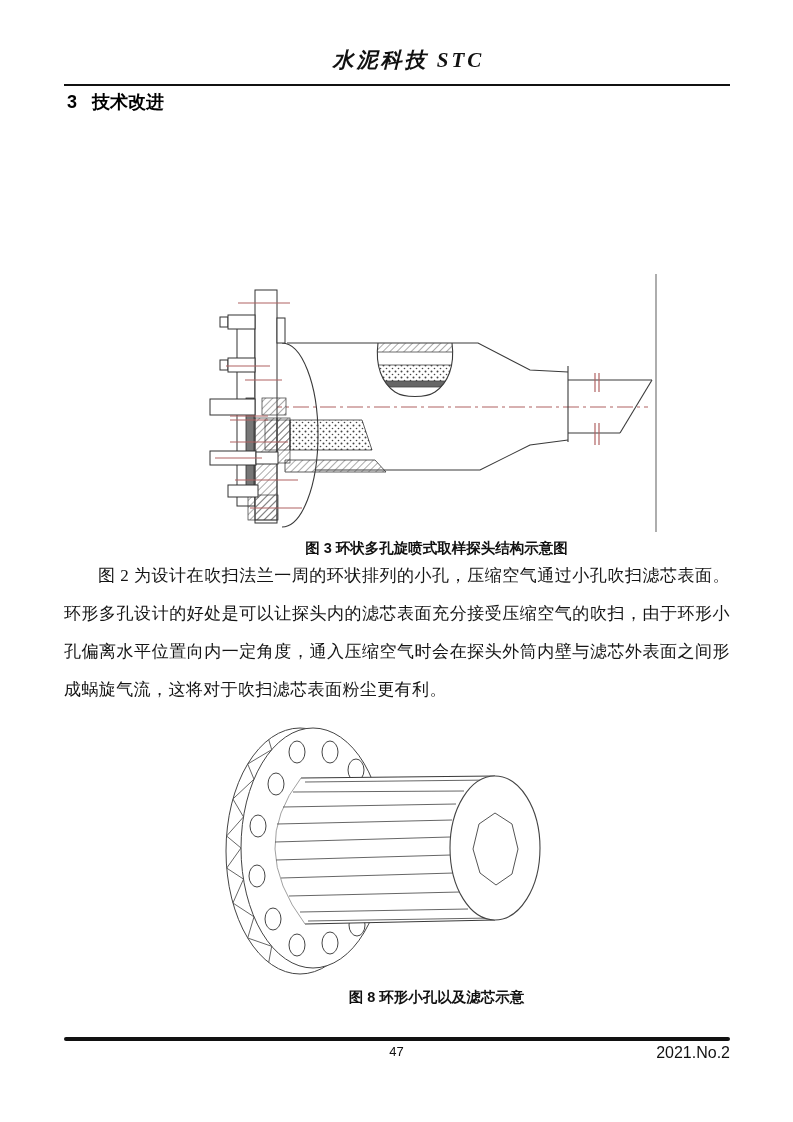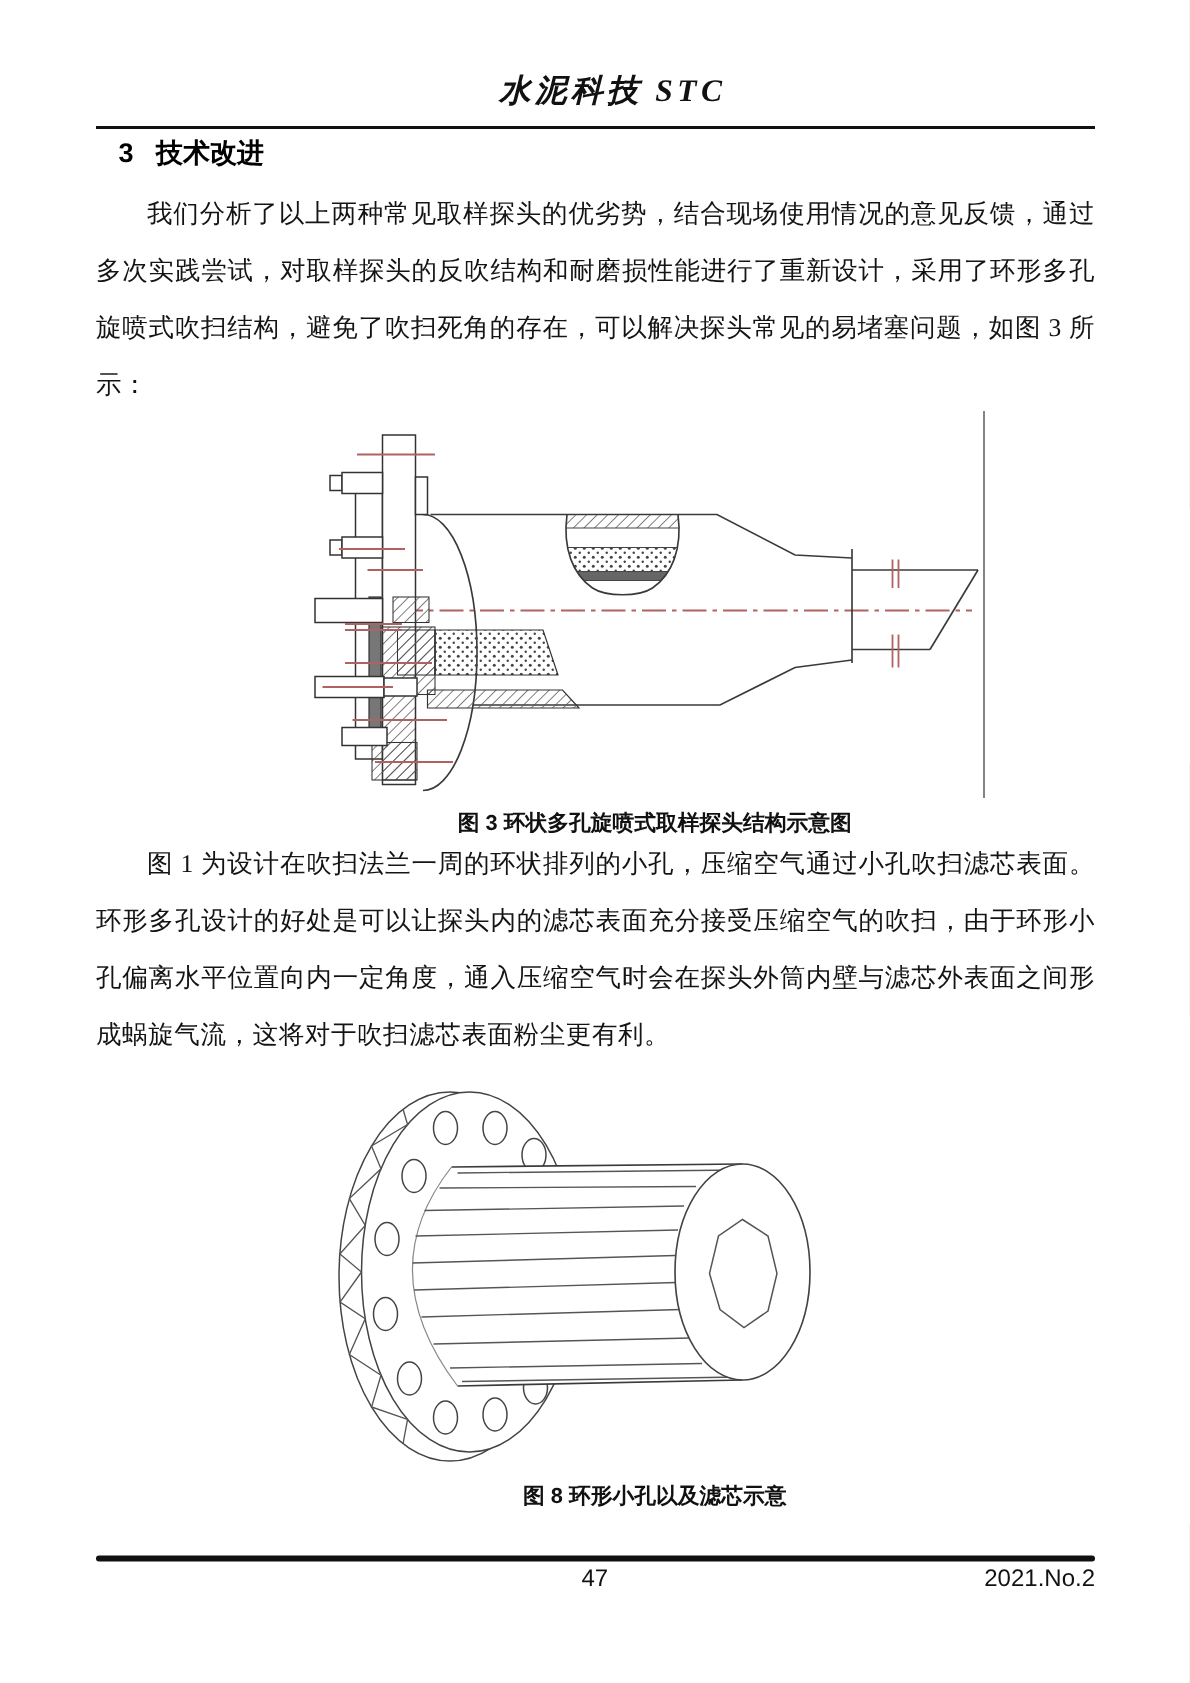--- a/index.html
+++ b/index.html
@@ -9,21 +9,21 @@
     font-family:"Liberation Serif","DejaVu Serif",serif;color:#1a1a1a;
   }
   .header-title{
     position:absolute;top:46px;left:0;width:100%;text-align:center;
     font-size:21px;font-style:italic;font-weight:600;letter-spacing:3px;color:#111;margin-left:12px;
   }
   .header-rule{position:absolute;left:64px;top:84px;width:666px;height:2.2px;background:#111;}
   .section-heading{
     position:absolute;left:67px;top:90px;
     font-family:"Liberation Sans","DejaVu Sans",sans-serif;
-    font-size:18px;font-weight:bold;color:#000;margin-left:12px;
+    font-size:18px;font-weight:bold;color:#000;
   }
   .section-heading .sec-num{margin-right:15px;}
   .para{
     position:absolute;left:64px;width:666px;
     font-size:17px;line-height:38px;text-align:justify;
     text-indent:2em;letter-spacing:0.4px;color:#141414;
   }
   .para1{top:124px;}
   .para2{top:557px;}
   .fig-caption{
@@ -31,21 +31,21 @@
     font-family:"Liberation Sans","DejaVu Sans",sans-serif;
     font-size:14.5px;font-weight:bold;color:#111;padding-left:40px;
   }
   .cap3{top:539px;}
   .cap4{top:988px;}
   .fig3{position:absolute;left:190px;top:268px;}
   .fig4{position:absolute;left:215px;top:712px;}
   .footer-rule{position:absolute;left:64px;top:1037px;width:666px;height:3.5px;background:#111;border-radius:2px;}
   .footer-page{
     position:absolute;left:0;top:1044px;width:100%;text-align:center;
-    font-family:"Liberation Sans","DejaVu Sans",sans-serif;font-size:16px;color:#111;
+    font-family:"Liberation Sans","DejaVu Sans",sans-serif;font-size:13px;color:#111;
   }
   .footer-issue{
     position:absolute;left:64px;top:1044px;width:666px;text-align:right;
     font-family:"Liberation Sans","DejaVu Sans",sans-serif;font-size:16px;color:#111;
   }
   svg .blk{stroke:#3a3a3a;fill:none;stroke-width:1.1;}
   svg .thin{stroke:#555;fill:none;stroke-width:0.9;}
   svg .red{stroke:#b06262;fill:none;stroke-width:1.2;}
   svg .wht{fill:#ffffff;stroke:#333;stroke-width:1;}
 </style>
@@ -54,21 +54,20 @@
 
 <div class="page">
 
   <div class="header-title">水泥科技 STC</div>
   <div class="header-rule"></div>
 
   <div class="section-heading">
     <span class="sec-num">3</span><span>技术改进</span>
   </div>
 
-  <div class="para para1">我们分析了以上两种常见取样探头的优劣势，结合现场使用情况的意见反馈，通过多次实践尝试，对取样探头的反吹结构和耐磨损性能进行了重新设计，采用了环形多孔旋喷式吹扫结构，避免了吹扫死角的存在，可以解决探头常见的易堵塞问题，如图 3 所示：</div>
 
   <svg class="fig3" width="480" height="270" viewBox="0 0 480 270">
     <defs>
       <pattern id="h3" width="5" height="5" patternUnits="userSpaceOnUse" patternTransform="rotate(45)">
         <line x1="0" y1="0" x2="0" y2="5" stroke="#555" stroke-width="1"></line>
       </pattern>
       <pattern id="st3" width="6" height="6" patternUnits="userSpaceOnUse">
         <circle cx="1.5" cy="1.5" r="1" fill="#444"></circle>
         <circle cx="4.5" cy="4.5" r="0.8" fill="#444"></circle>
       </pattern>
@@ -142,21 +141,21 @@
       <path d="M60,240 H112"></path>
       <path d="M405,105 V124"></path>
       <path d="M409,105 V124"></path>
       <path d="M405,155 V177"></path>
       <path d="M409,155 V177"></path>
     </g>
   </svg>
 
   <div class="fig-caption cap3">图 3 环状多孔旋喷式取样探头结构示意图</div>
 
-  <div class="para para2">图 1 为设计在吹扫法兰一周的环状排列的小孔，压缩空气通过小孔吹扫滤芯表面。环形多孔设计的好处是可以让探头内的滤芯表面充分接受压缩空气的吹扫，由于环形小孔偏离水平位置向内一定角度，通入压缩空气时会在探头外筒内壁与滤芯外表面之间形成蜗旋气流，这将对于吹扫滤芯表面粉尘更有利。</div>
+  <div class="para para2">图 2 为设计在吹扫法兰一周的环状排列的小孔，压缩空气通过小孔吹扫滤芯表面。环形多孔设计的好处是可以让探头内的滤芯表面充分接受压缩空气的吹扫，由于环形小孔偏离水平位置向内一定角度，通入压缩空气时会在探头外筒内壁与滤芯外表面之间形成蜗旋气流，这将对于吹扫滤芯表面粉尘更有利。</div>
 
   <svg class="fig4" width="340" height="270" viewBox="0 0 340 270">
 
     <ellipse cx="85" cy="139" rx="74" ry="123" fill="#fff" stroke="#444" stroke-width="1"></ellipse>
 
     <ellipse cx="98" cy="136" rx="72" ry="120" fill="#fff" stroke="#444" stroke-width="1"></ellipse>
 
     <polyline class="thin" points="53.7,27.5 56.7,37.7 32.7,52 39,67.2 17.9,87 28.5,104.9 11.6,124 26,136 11.7,156.1 28.5,167.1 17.9,191 39,204.8 32.7,226 56.7,234.3 53.7,250.5"></polyline>
 
     <g fill="none" stroke="#444" stroke-width="1">

